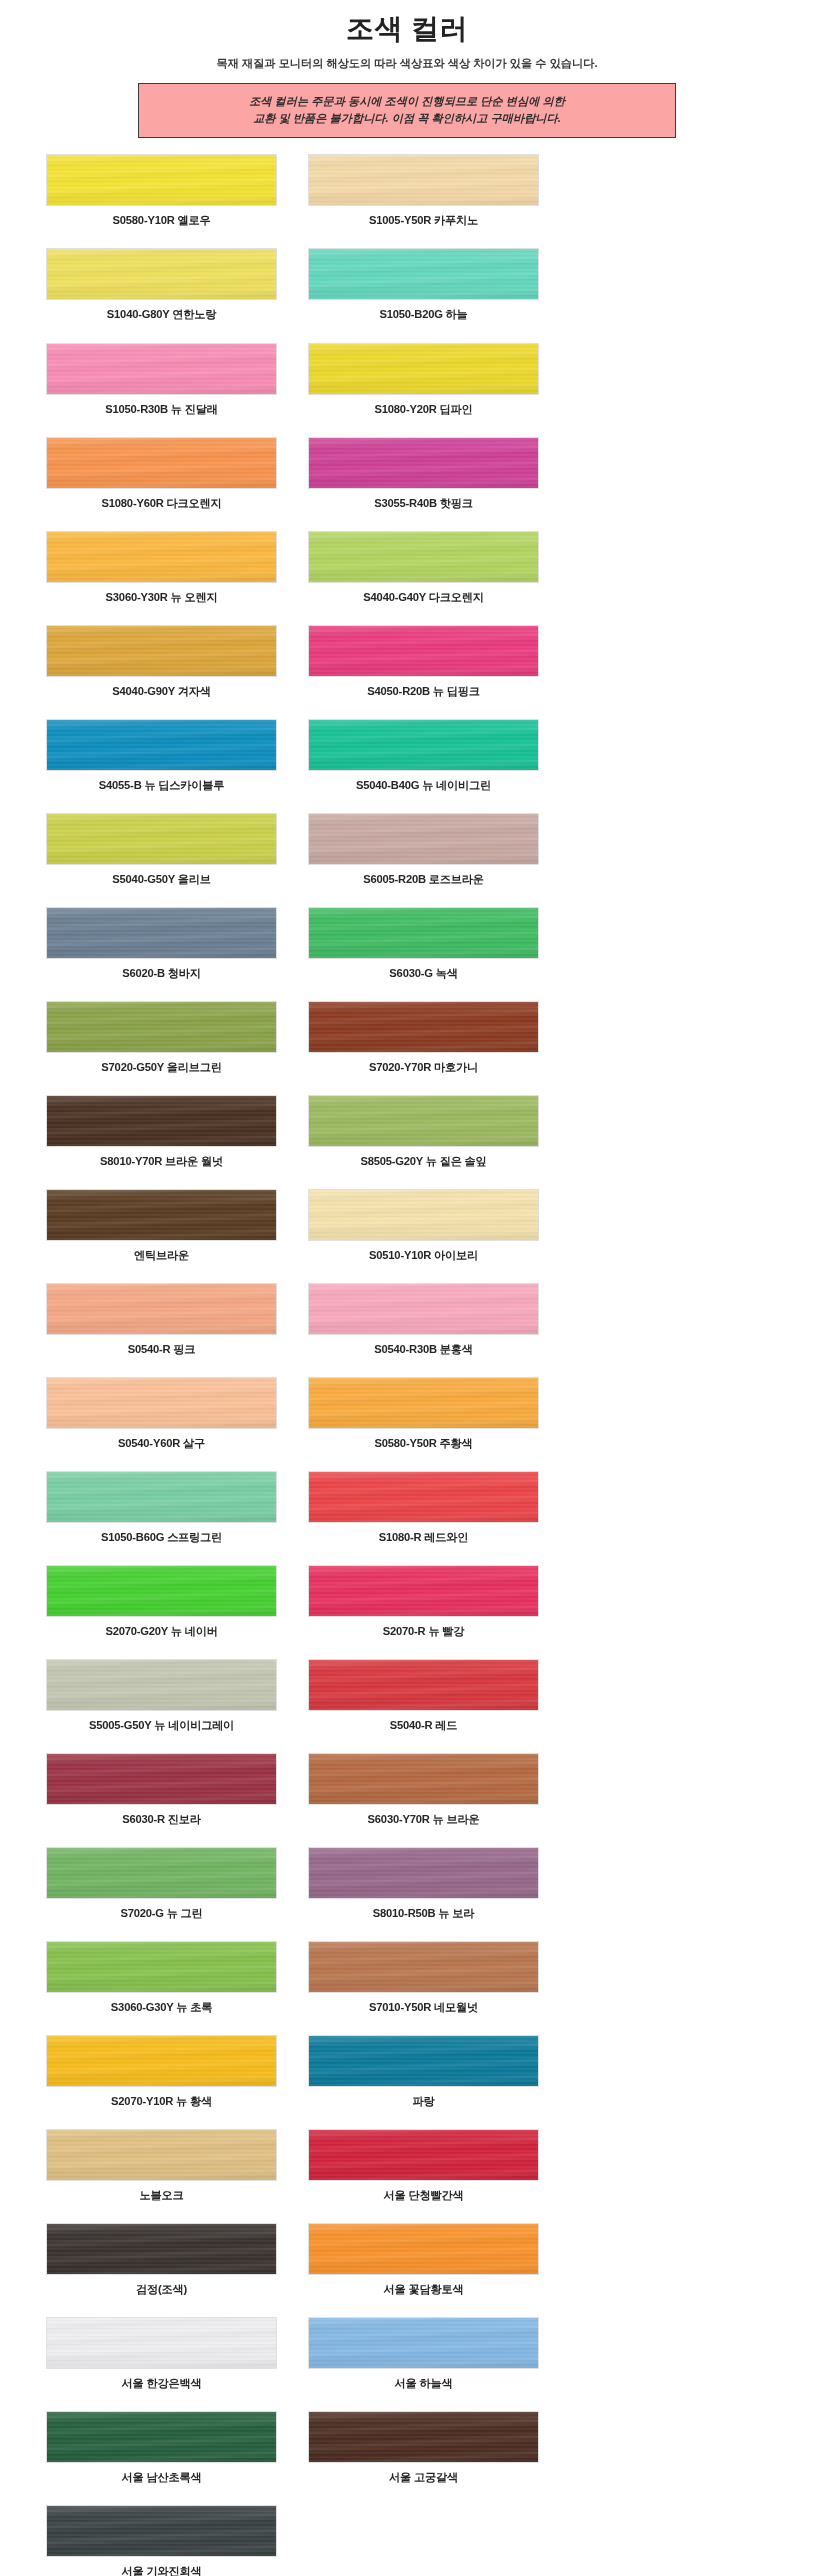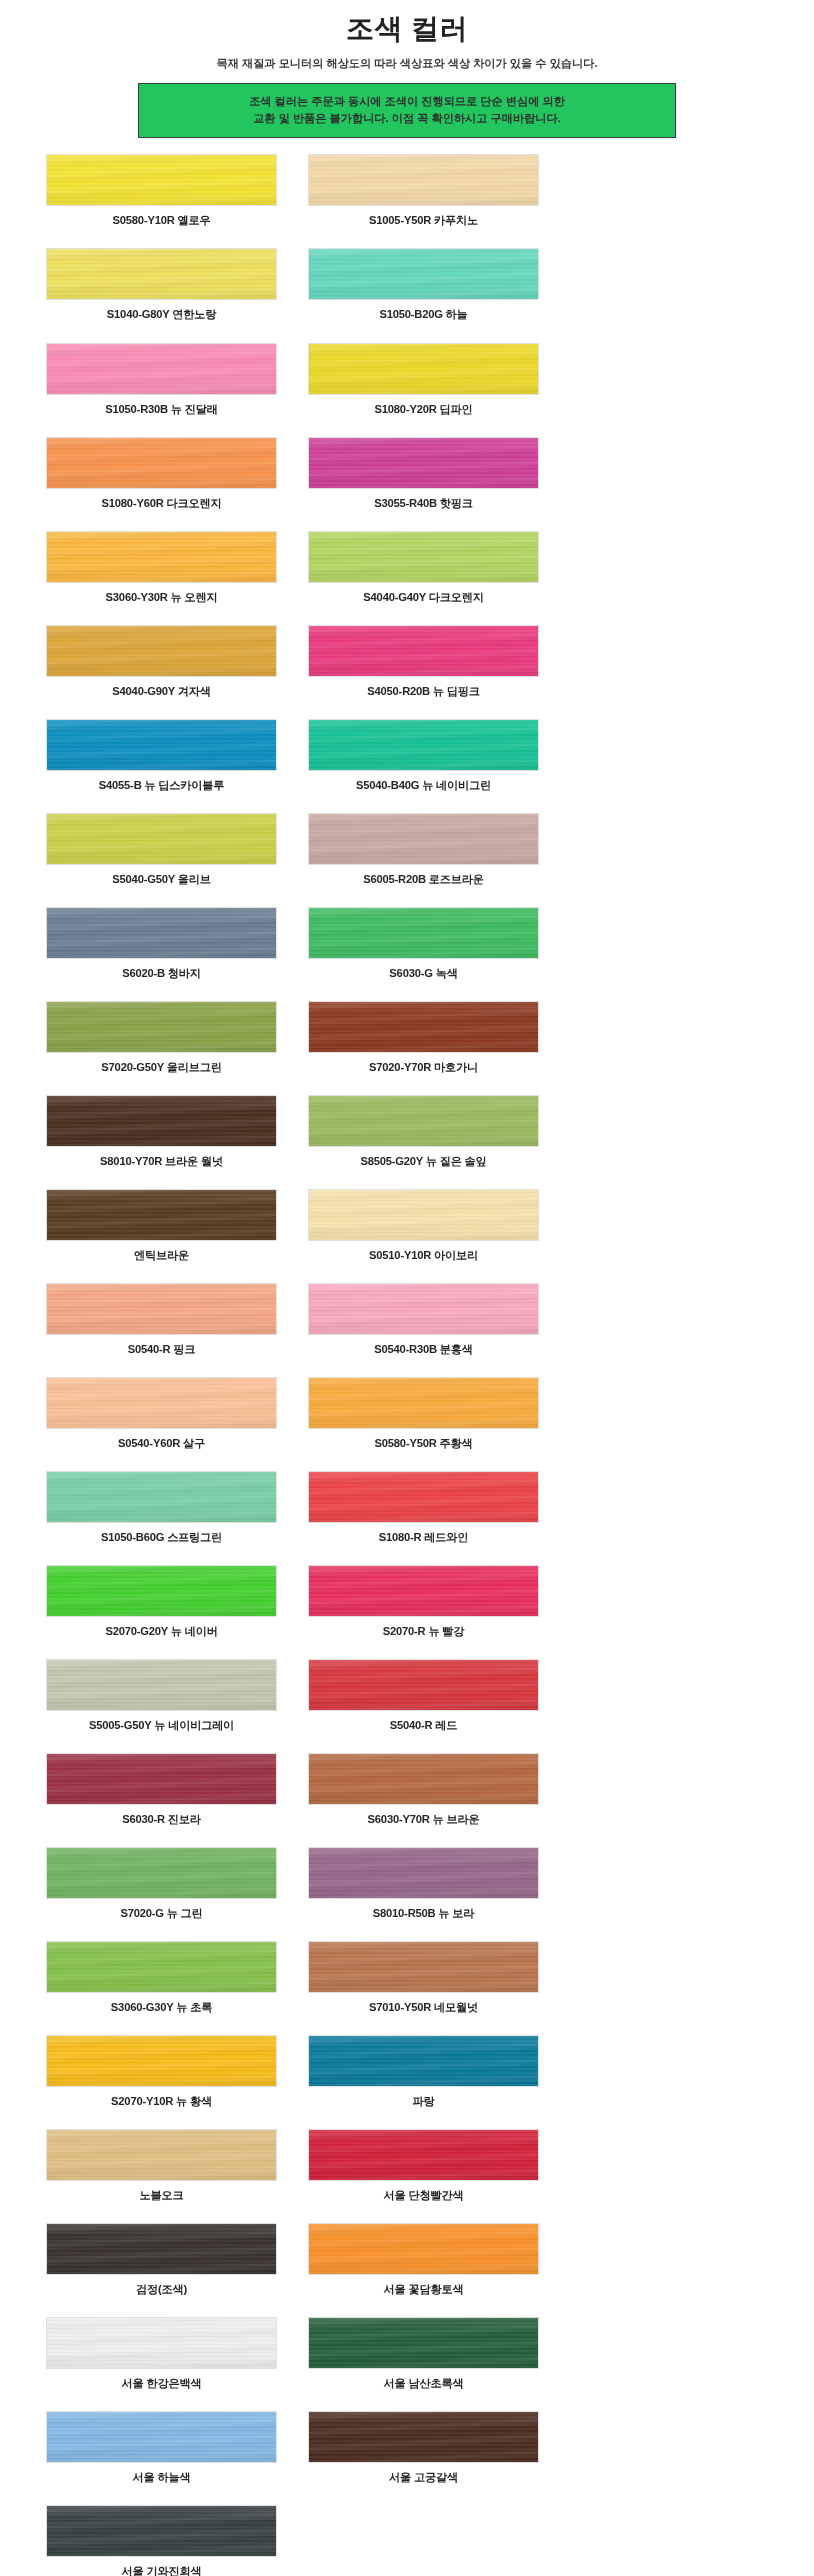--- a/index.html
+++ b/index.html
@@ -43,21 +43,22 @@
     color: #3a3a3a;
     margin: 0 0 12.6px 0;
     line-height: 1.3;
   }
   .notice-box {
     width: 538px;
     margin: 0 auto 0 auto;
     border: 1.3px solid #3b3b3b;
     box-sizing: border-box;
     padding: 9px 7.2px 10px 7.2px;
-    background: #22c55e;
+    background: #fca5a5;
+    font-style: italic;
   }
   .notice-line {
     font-size: 11.2px;
     font-weight: 600;
     color: #2e2e2e;
     line-height: 1.55;
     margin: 0;
   }
 
   
@@ -580,38 +581,38 @@
         <div class="chip-wrap">
           <div class="chip-base" style="background: rgb(238, 238, 240);"></div>
           <div class="chip-grain"></div>
           <div class="chip-grain2"></div>
           <div class="chip-sheen"></div>
         </div>
         <div class="chip-label">서울 한강은백색</div>
       </div>
       <div class="cell">
         <div class="chip-wrap">
+          <div class="chip-base" style="background: rgb(132, 184, 228);"></div>
+          <div class="chip-grain"></div>
+          <div class="chip-grain2"></div>
+          <div class="chip-sheen"></div>
+        </div>
+        <div class="chip-label">서울 하늘색</div>
+      </div>
+      <div class="cell">
+        <div class="chip-wrap">
           <div class="chip-base" style="background: rgb(38, 96, 61);"></div>
           <div class="chip-grain"></div>
           <div class="chip-grain2"></div>
           <div class="chip-sheen"></div>
         </div>
         <div class="chip-label">서울 남산초록색</div>
       </div>
       <div class="cell">
         <div class="chip-wrap">
-          <div class="chip-base" style="background: rgb(132, 184, 228);"></div>
-          <div class="chip-grain"></div>
-          <div class="chip-grain2"></div>
-          <div class="chip-sheen"></div>
-        </div>
-        <div class="chip-label">서울 하늘색</div>
-      </div>
-      <div class="cell">
-        <div class="chip-wrap">
           <div class="chip-base" style="background: rgb(77, 45, 34);"></div>
           <div class="chip-grain"></div>
           <div class="chip-grain2"></div>
           <div class="chip-sheen"></div>
         </div>
         <div class="chip-label">서울 고궁갈색</div>
       </div>
       <div class="cell">
         <div class="chip-wrap">
           <div class="chip-base" style="background: rgb(58, 66, 68);"></div>

